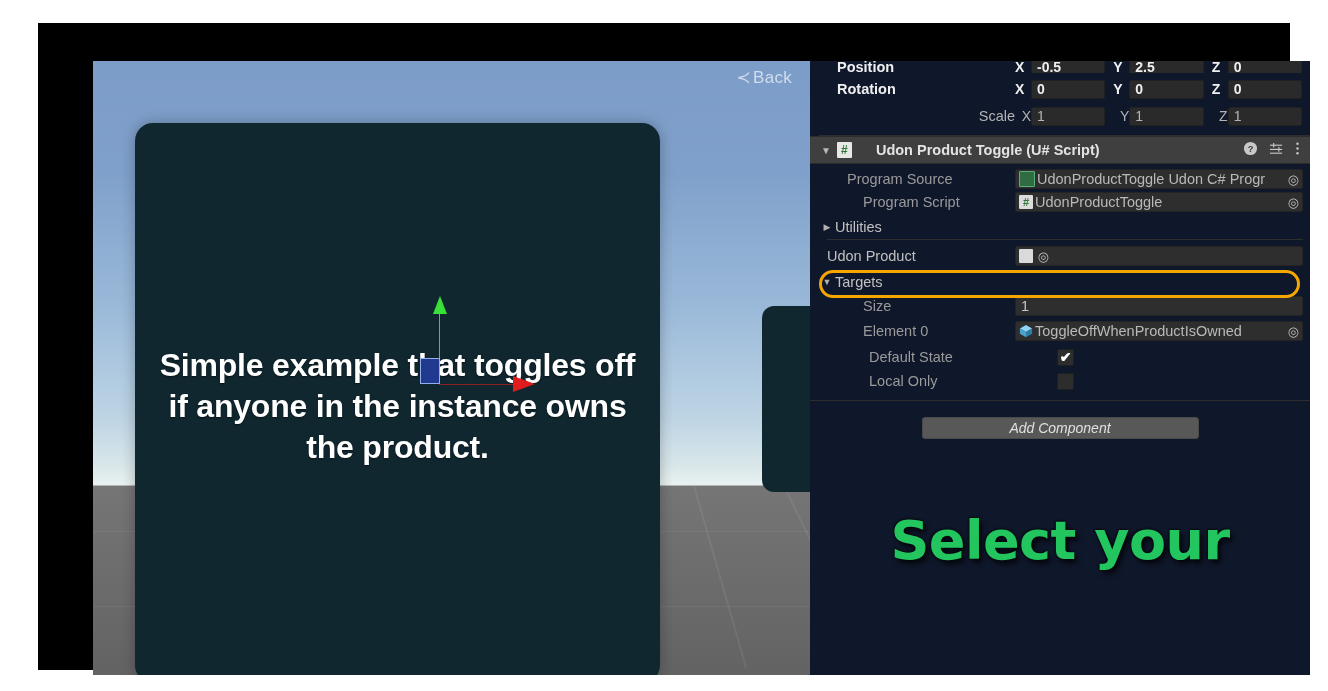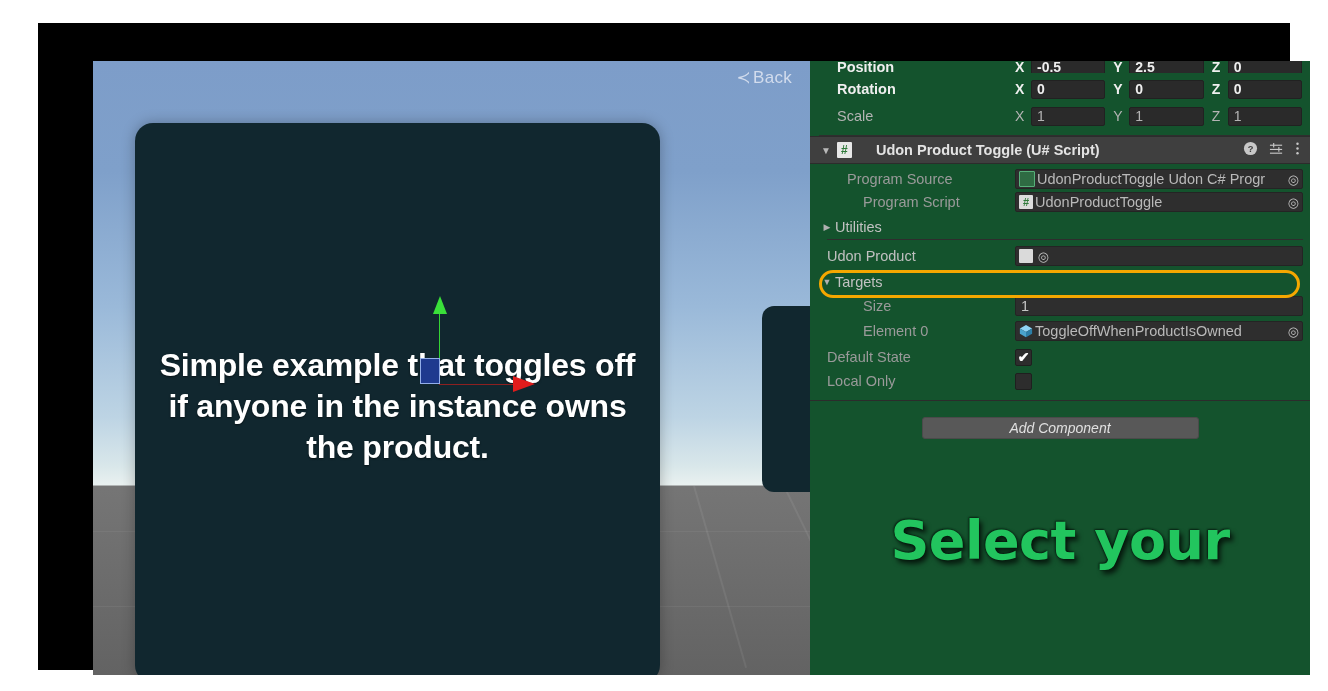--- a/index.html
+++ b/index.html
@@ -176,21 +176,21 @@
     background: #1b1b1b;
   }
 
   
   #inspector {
     position: absolute;
     left: 717px;
     top: 0;
     width: 500px;
     height: 614px;
-    background: #14532d;
+    background: #0f172a;
     color: #c4c4c4;
     font-size: 14.5px;
   }
   #insp-inner {
     position: absolute;
     left: 9px;
     top: 0;
     width: 491px;
     height: 614px;
   }
@@ -214,21 +214,21 @@
     border-radius: 2px;
     box-sizing: border-box;
     flex: 1;
     display: flex;
     align-items: center;
     padding-left: 5px;
     font-size: 14px;
     margin-right: 8px;
   }
   .vec3.bold .name, .vec3.bold .axis, .vec3.bold .fld { color: #efefef; font-weight: bold; }
-  .vec3.norm .name, .vec3.norm .axis, .vec3.norm .fld { color: #b4b4b4; }
+  .vec3.norm .name, .vec3.norm .axis, .vec3.norm .fld { color: #b4b4b4; text-align: right; }
 
   .hsep {
     height: 1px;
     background: #2e2e2e;
     margin: 3px 0 0 0;
   }
 
   
   #comp-header {
     position: relative;
@@ -348,20 +348,21 @@
     width: 16px;
     text-align: center;
     font-size: 9px;
     color: #b0b0b0;
   }
 
   .chkrow {
     height: 24px;
     display: flex;
     align-items: center;
+    margin-left: 42px;
   }
   .chkrow .name { width: 196px; color: #9a9a9a; font-size: 14.5px; padding-left: 8px; box-sizing: border-box; }
   .chk {
     width: 17px; height: 17px;
     background: #2d2d2d;
     border: 1px solid #1f1f1f;
     border-radius: 2px;
     display: flex; align-items: center; justify-content: center;
     color: #ffffff;
     font-size: 14px;

